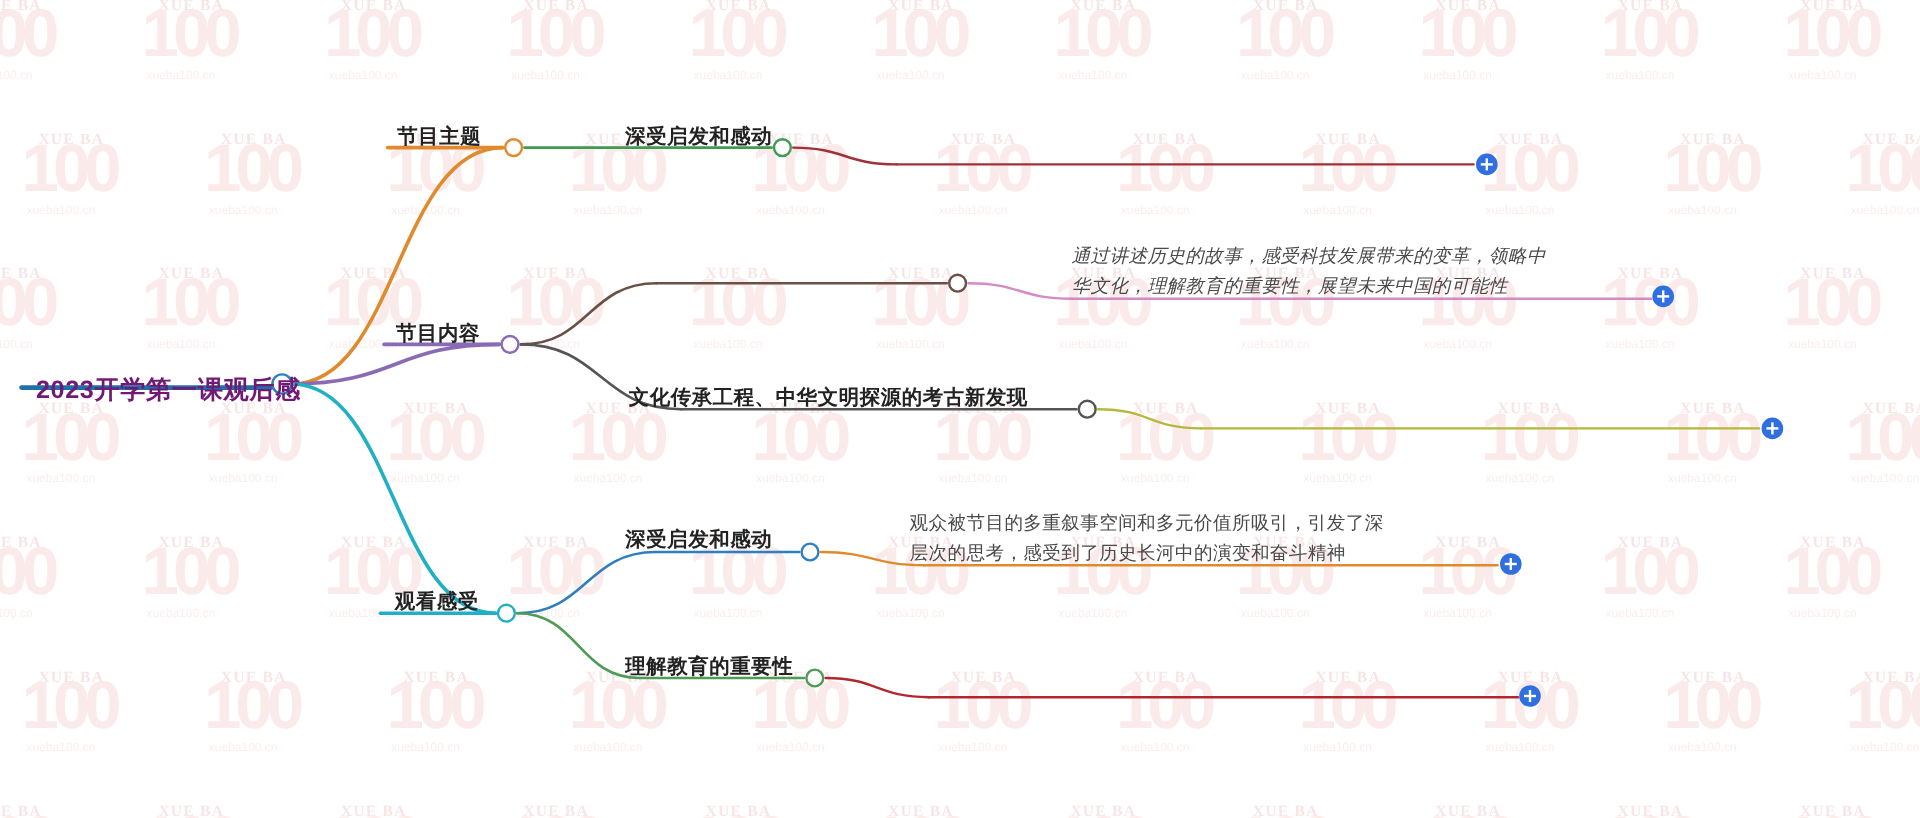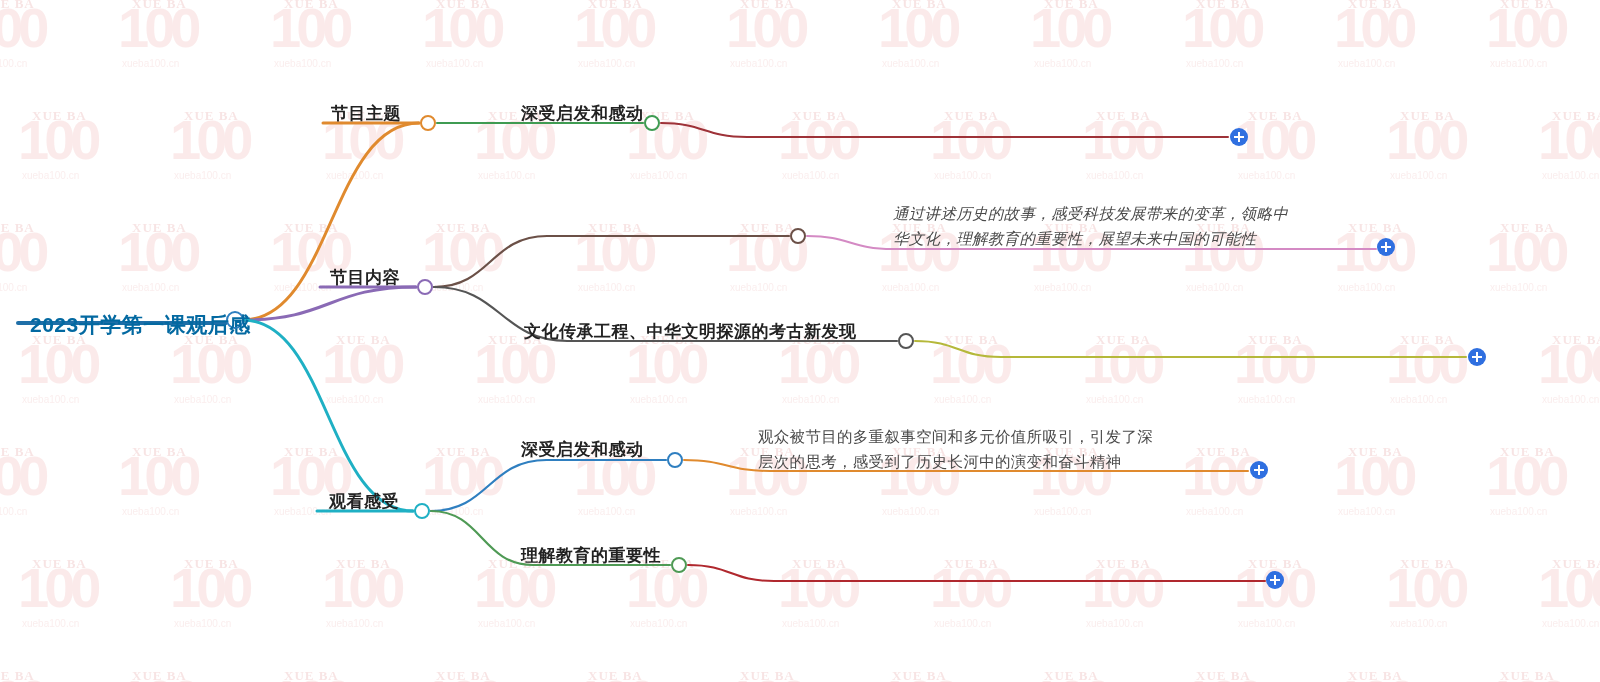--- a/index.html
+++ b/index.html
@@ -72,21 +72,21 @@
   .node-label {
     position: absolute;
     white-space: nowrap;
     color: #222222;
     font-weight: 700;
     letter-spacing: 0.5px;
   }
   .root-label {
     font-size: 21px;
     font-weight: 700;
-    color: #0369a1;
+    color: #701a75;
   }
   .branch-label { font-size: 17px; }
   .topic-label  { font-size: 17px; }
   .detail-label {
     position: absolute;
     white-space: pre-line;
     color: #4a4a4a;
     font-size: 15.5px;
     line-height: 25px;
     font-weight: 400;

